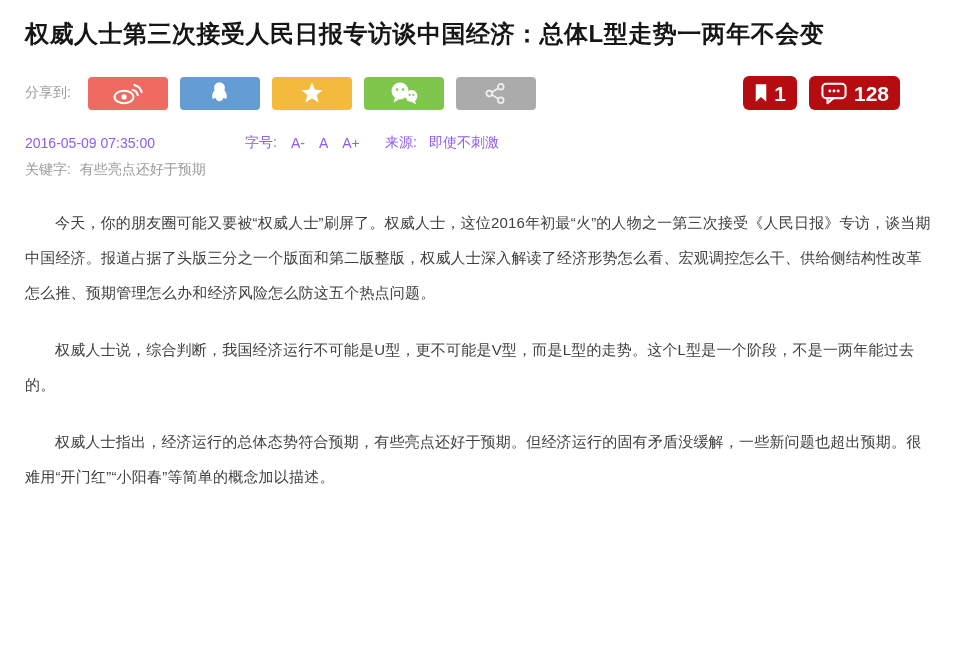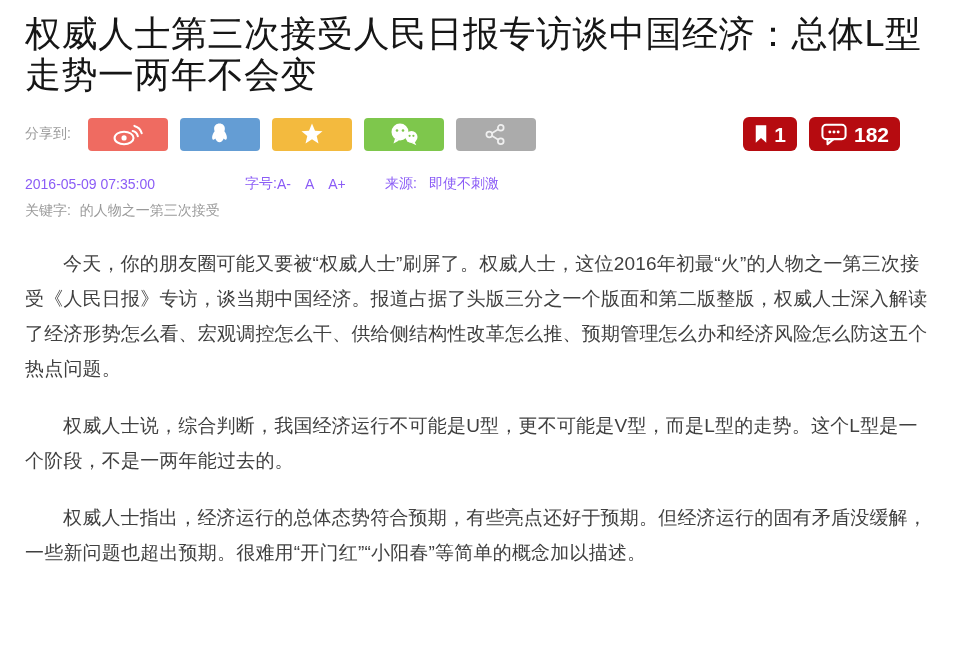--- a/index.html
+++ b/index.html
@@ -8,23 +8,23 @@
     width: 960px;
     height: 665px;
     font-family: "Liberation Sans", "DejaVu Sans", sans-serif;
     overflow: hidden;
   }
   .container { padding: 0 25px; }
 
   
   .article-title {
     margin-top: 13px;
-    font-size: 36px;
+    font-size: 24px;
     line-height: 41px;
-    font-weight: 400;
+    font-weight: 700;
     color: #161616;
     letter-spacing: 0.5px;
   }
 
   
   .share-row {
     margin-top: 22px;
     display: flex;
     align-items: center;
   }
@@ -73,36 +73,36 @@
   
   .meta-row {
     margin-top: 24px;
     display: flex;
     align-items: center;
     font-size: 14px;
     color: #8b5cf6;
   }
   .meta-datetime { width: 220px; }
   .fontsize-group { display: flex; align-items: center; width: 140px; }
-  .fontsize-group .fs-label { }
+  .fontsize-group .fs-label { margin-right: 14px; }
   .fs-opt { margin-right: 14px; cursor: pointer; }
   .source-group { display: flex; align-items: center; }
   .source-group .src-label { margin-right: 12px; }
 
   .keywords-row {
     margin-top: 9px;
     font-size: 14px;
     color: #9a9a9a;
   }
   .keywords-row .kw-value { margin-left: 5px; cursor: pointer; }
 
   
   .article-body { margin-top: 18px; }
   .article-body p {
-    font-size: 19px;
+    font-size: 15px;
     line-height: 35px;
     color: #404040;
     text-indent: 2em;
     margin-top: 22px;
     letter-spacing: 0.2px;
   }
   .article-body p:first-child { margin-top: 26px; }
 
   svg { display: block; }
 </style>
@@ -184,42 +184,42 @@
       <div class="badge">
         <span>
           <svg width="28" height="25" viewBox="0 0 30 27" fill="none">
             <rect x="2.5" y="3" width="25" height="15.5" rx="4" stroke="#ffffff" stroke-width="2.2"></rect>
             <path d="M8,18.5 v5.5 l6.5,-5.5" stroke="#ffffff" stroke-width="2.2" stroke-linejoin="round"></path>
             <circle cx="10.5" cy="10.8" r="1.6" fill="#ffffff"></circle>
             <circle cx="15" cy="10.8" r="1.6" fill="#ffffff"></circle>
             <circle cx="19.5" cy="10.8" r="1.6" fill="#ffffff"></circle>
           </svg>
         </span>
-        <span class="cnt">182</span>
+        <span class="cnt">128</span>
       </div>
     </div>
   </div>
 
   <div class="meta-row">
     <span class="meta-datetime">2016-05-09 07:35:00</span>
     <span class="fontsize-group">
       <span class="fs-label">字号:</span>
       <span class="fs-opt">A-</span>
       <span class="fs-opt">A</span>
       <span class="fs-opt">A+</span>
     </span>
     <span class="source-group">
       <span class="src-label">来源:</span>
       <span>即使不刺激</span>
     </span>
   </div>
 
   <div class="keywords-row">
     <span>关键字:</span>
-    <span class="kw-value">的人物之一第三次接受</span>
+    <span class="kw-value">有些亮点还好于预期</span>
   </div>
 
   <div class="article-body">
     <p>今天，你的朋友圈可能又要被“权威人士”刷屏了。权威人士，这位2016年初最“火”的人物之一第三次接受《人民日报》专访，谈当期中国经济。报道占据了头版三分之一个版面和第二版整版，权威人士深入解读了经济形势怎么看、宏观调控怎么干、供给侧结构性改革怎么推、预期管理怎么办和经济风险怎么防这五个热点问题。</p>
     <p>权威人士说，综合判断，我国经济运行不可能是U型，更不可能是V型，而是L型的走势。这个L型是一个阶段，不是一两年能过去的。</p>
     <p>权威人士指出，经济运行的总体态势符合预期，有些亮点还好于预期。但经济运行的固有矛盾没缓解，一些新问题也超出预期。很难用“开门红”“小阳春”等简单的概念加以描述。</p>
   </div>
 
 </div>
 

